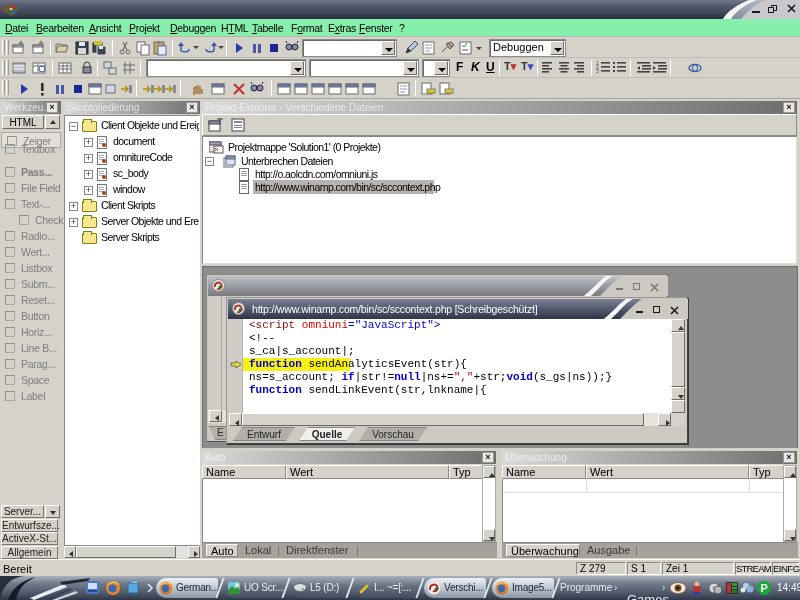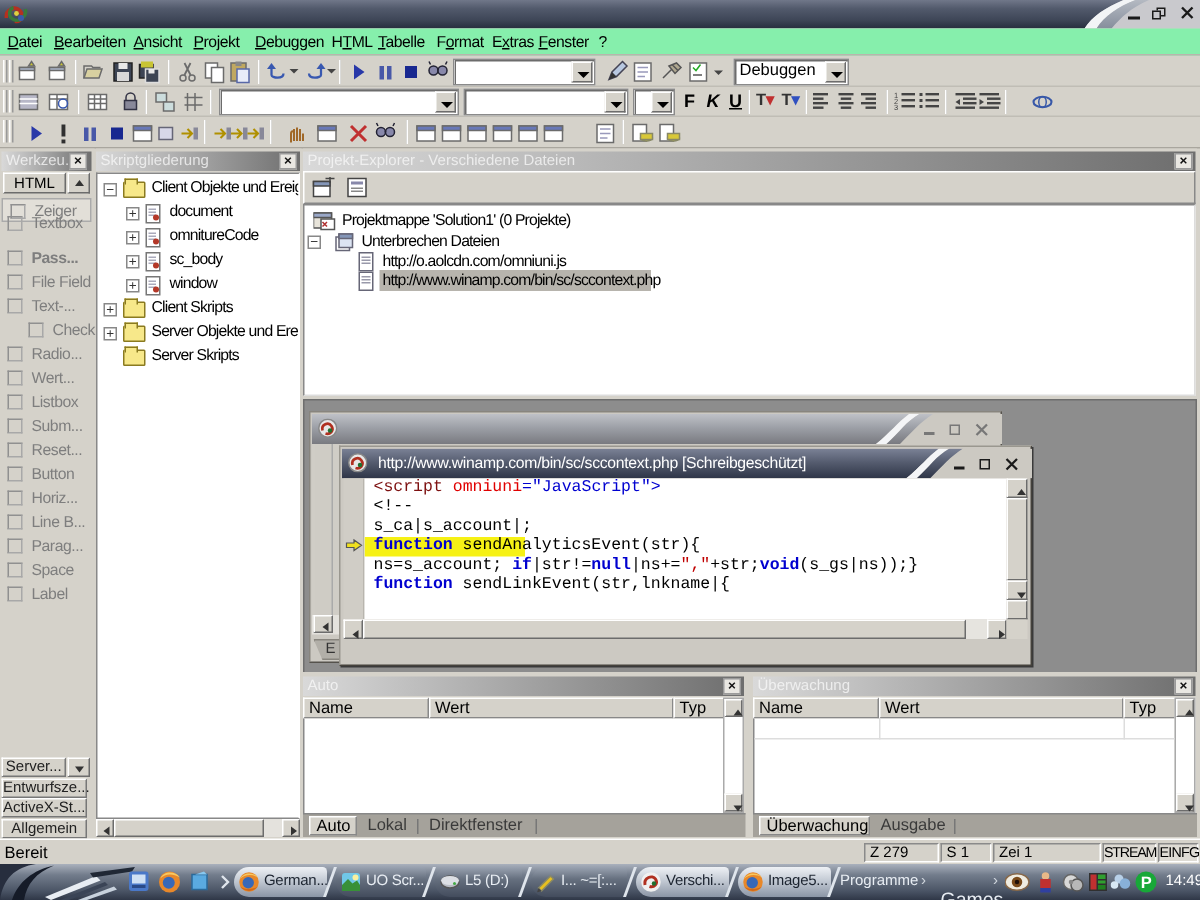--- a/index.html
+++ b/index.html
@@ -657,20 +657,25 @@
         <div class="ab" style="left: 2px; top: 115px; width: 442px; height: 13px; background: rgb(230, 228, 223);">
           <div class="ab sb" style="left: 0px; top: 0px; width: 13px; height: 13px;">
             <div class="ab arrow-l" style="left: 2px; top: 3px;"></div>
           </div>
           <div class="ab sb" style="left: 13px; top: 0px; width: 402px; height: 13px;"></div>
           <div class="ab sb" style="left: 429px; top: 0px; width: 13px; height: 13px;">
             <div class="ab arrow-r" style="left: 3px; top: 3px;"></div>
           </div>
         </div>
         <div class="ab" style="left: 444px; top: 115px; width: 14px; height: 13px; background: rgb(213, 210, 202);"></div>
+        <div class="ab" style="left: 2px; top: 128px; width: 458px; height: 15px; background: rgb(204, 201, 194);">
+          <div class="ab" style="left: 4px; top: 1px; width: 62px; height: 14px; background: rgb(178, 175, 168); clip-path: polygon(9px 0px, calc(100% + 0px) 0px, calc(100% - 9px) 100%, 0px 100%); border: 1px solid rgb(136, 133, 126); font-size: 10px; text-align: center; line-height: 13px; color: rgb(34, 34, 34);">Entwurf</div>
+          <div class="ab" style="left: 70px; top: 1px; width: 56px; height: 14px; background: rgb(242, 240, 236); clip-path: polygon(9px 0px, calc(100% + 0px) 0px, calc(100% - 9px) 100%, 0px 100%); border: 1px solid rgb(136, 133, 126); font-size: 10px; text-align: center; line-height: 13px; color: rgb(34, 34, 34); font-weight: bold;">Quelle</div>
+          <div class="ab" style="left: 130px; top: 1px; width: 68px; height: 14px; background: rgb(178, 175, 168); clip-path: polygon(9px 0px, calc(100% + 0px) 0px, calc(100% - 9px) 100%, 0px 100%); border: 1px solid rgb(136, 133, 126); font-size: 10px; text-align: center; line-height: 13px; color: rgb(34, 34, 34);">Vorschau</div>
+        </div>
       </div>
     </div>
 
 <div class="ab" id="autopanel" style="left:202px;top:449px;width:295px;height:110px;background:#d5d2ca;">
       <div class="panel-title" style="left: 0px; top: 2px; width: 294px;">Auto</div>
       <div class="xbtn" style="left: 280px; top: 3px;">×</div>
       <div class="ab" style="left: 0px; top: 16px; width: 294px; height: 14px;">
         <div class="hdrcell" style="left: 0px; width: 84px;">Name</div>
         <div class="hdrcell" style="left: 84px; width: 163px;">Wert</div>
         <div class="hdrcell" style="left: 247px; width: 34px;">Typ</div>

